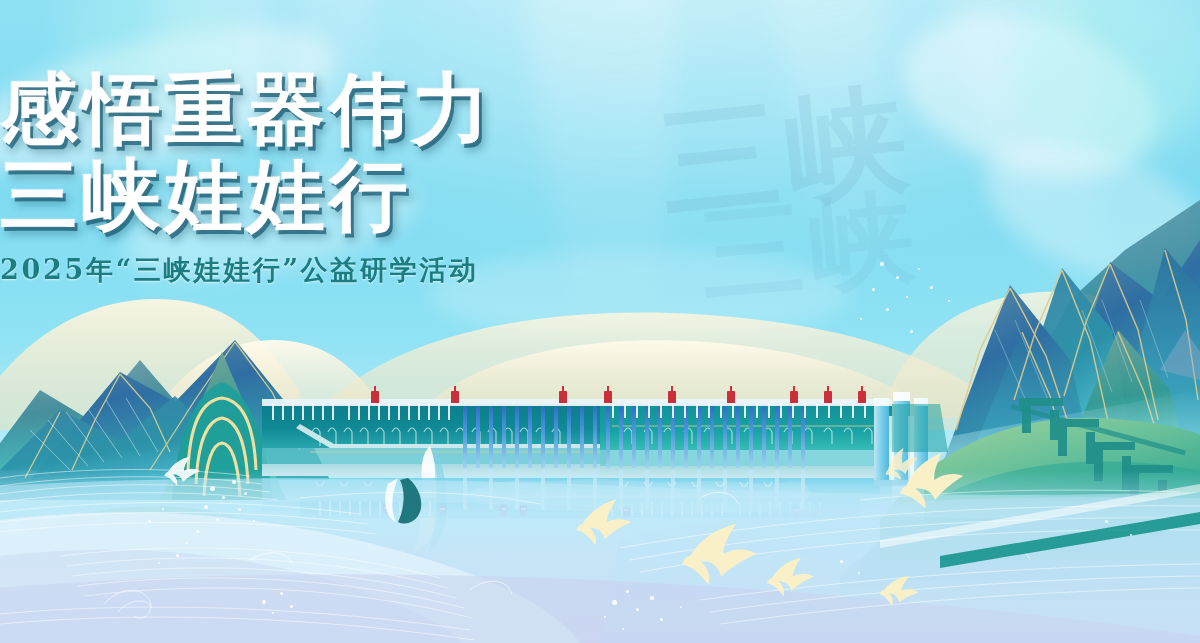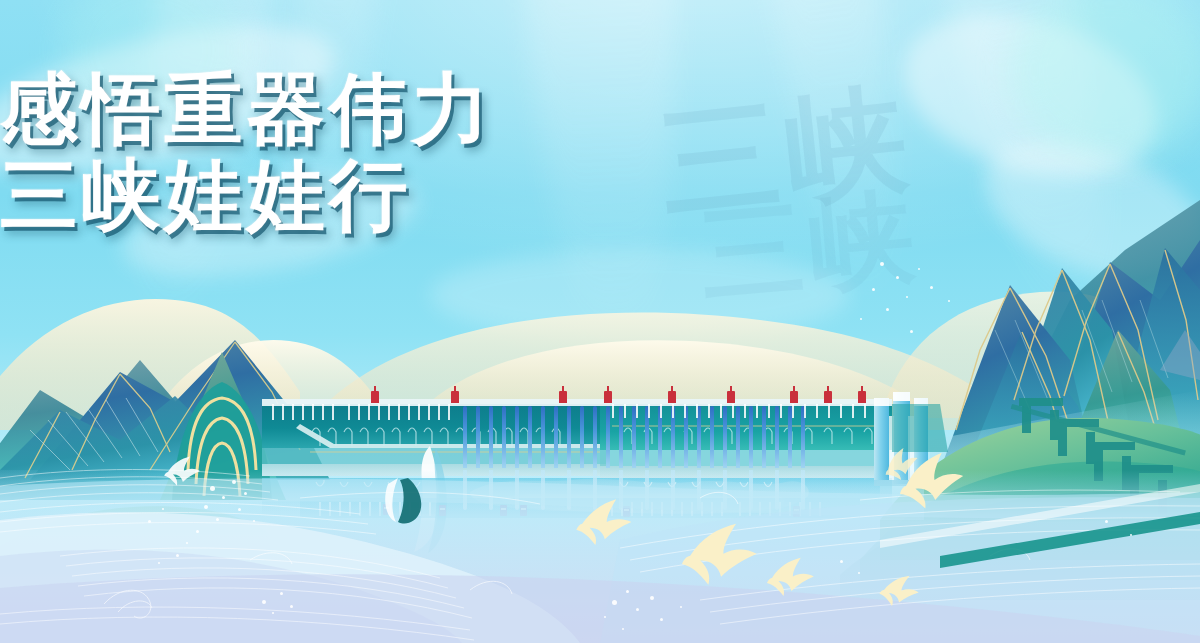--- a/index.html
+++ b/index.html
@@ -679,15 +679,16 @@
     </g>
 
     <g fill="#ffffff" opacity=".9" transform="translate(168,472) scale(0.55)">
       <path d="M 0 0 C 10 -16 24 -24 40 -28 C 33 -17 29 -9 29 -2 C 38 -7 49 -7 58 -2 C 47 3 36 9 27 18 C 25 9 18 4 9 4 C 16 11 18 18 16 25 C 9 16 2 9 -7 7 C -5 2 -2 0 0 0 Z"></path>
     </g>
   </svg>
 
   <div id="title-block">
     <div class="tl">感悟重器伟力</div>
     <div class="tl">三峡娃娃行</div>
+    <div id="subtitle">2025年“三峡娃娃行”公益研学活动</div>
   </div>
 
 </div>
 
 </body></html>

